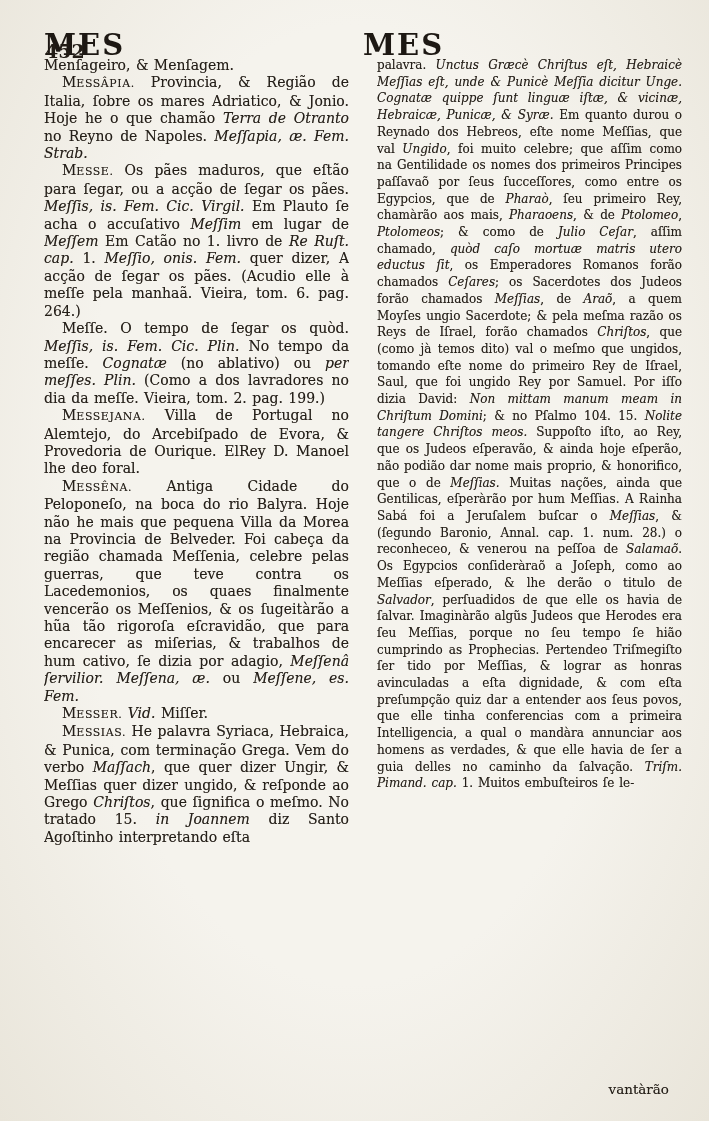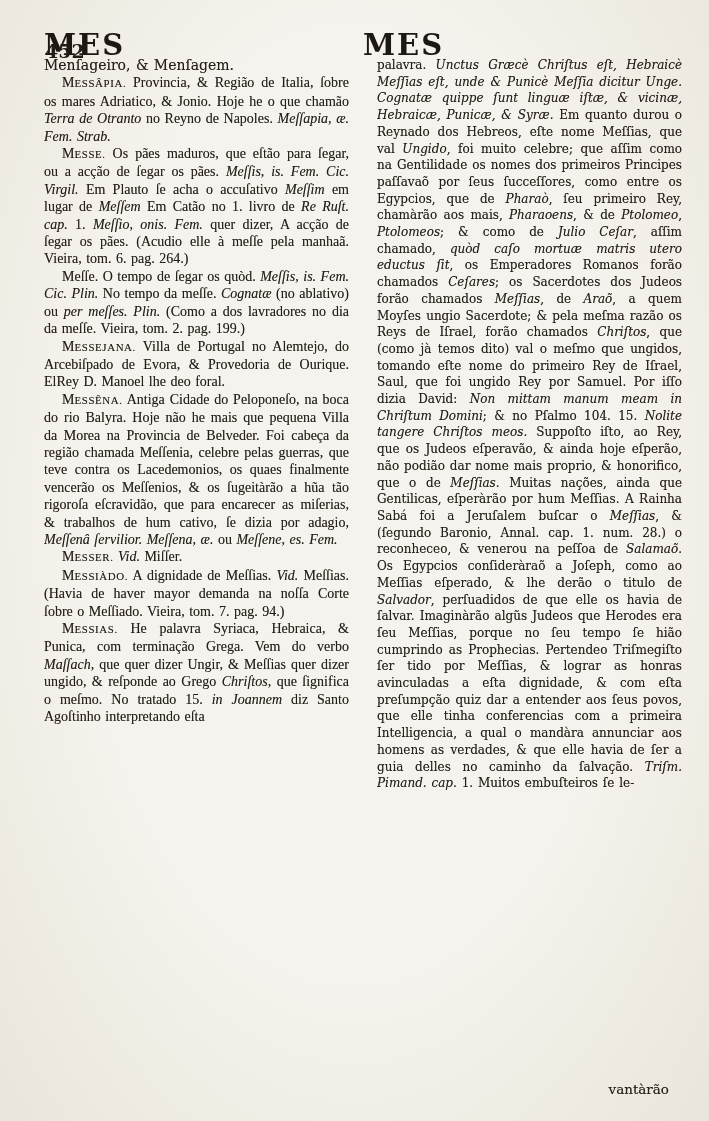--- a/index.html
+++ b/index.html
@@ -33,21 +33,21 @@
     width: 50%;
     max-height: 1030px;
     overflow: hidden;
     text-align: justify;
     text-shadow: 0 0 0.6px rgba(30,20,10,0.45);
     word-spacing: 1px;
   }
   .col-left  { font-size: 14px;   line-height: 17.4px; }
   .col-right { font-size: 12px; line-height: 16.7px; }
   .para { margin: 0; }
-  .para.indent { text-indent: 18px; font-family: Liberation Serif, serif; }
+  .para.indent { text-indent: 18px; }
   .rm { font-style: normal; }
   .it { font-style: italic; }
   .headword { white-space: nowrap; }
   .sc-lead { font-size: 1em; }
   .sc-rest { font-size: 0.78em; letter-spacing: 0.6px; }
   .catchword {
     position: absolute; top: 1081px; right: 40px;
     font-size: 13.5px; color: #241f19;
     text-shadow: 0 0 0.6px rgba(30,20,10,0.45);
   }
@@ -66,21 +66,20 @@
 
   <div class="columns">
     <div class="col col-left">
         <p class="para"><span class="rm">Menſageiro, &amp; Menſagem.</span></p>
         <p class="para indent"><span class="headword"><span class="sc-lead">M</span><span class="sc-rest">ESSÂPIA.</span></span><span class="rm"> Provincia, &amp; Região de Italia, ſobre os mares Adriatico, &amp; Jonio. Hoje he o que chamão </span><span class="it">Terra de Otranto</span><span class="rm"> no Reyno de Napoles. </span><span class="it">Meſſapia, æ. Fem. Strab.</span></p>
         <p class="para indent"><span class="headword"><span class="sc-lead">M</span><span class="sc-rest">ESSE.</span></span><span class="rm"> Os pães maduros, que eſtão para ſegar, ou a acção de ſegar os pães. </span><span class="it">Meſſis, is. Fem. Cic. Virgil.</span><span class="rm"> Em Plauto ſe acha o accuſativo </span><span class="it">Meſſim</span><span class="rm"> em lugar de </span><span class="it">Meſſem</span><span class="rm"> Em Catão no 1. livro de </span><span class="it">Re Ruſt. cap.</span><span class="rm"> 1. </span><span class="it">Meſſio, onis. Fem.</span><span class="rm"> quer dizer, A acção de ſegar os pães. (Acudio elle à meſſe pela manhaã. Vieira, tom. 6. pag. 264.)</span></p>
         <p class="para indent"><span class="rm">Meſſe. O tempo de ſegar os quòd. </span><span class="it">Meſſis, is. Fem. Cic. Plin.</span><span class="rm"> No tempo da meſſe. </span><span class="it">Cognatæ</span><span class="rm"> (no ablativo) ou </span><span class="it">per meſſes. Plin.</span><span class="rm"> (Como a dos lavradores no dia da meſſe. Vieira, tom. 2. pag. 199.)</span></p>
         <p class="para indent"><span class="headword"><span class="sc-lead">M</span><span class="sc-rest">ESSEJANA.</span></span><span class="rm"> Villa de Portugal no Alemtejo, do Arcebiſpado de Evora, &amp; Provedoria de Ourique. ElRey D. Manoel lhe deo foral.</span></p>
         <p class="para indent"><span class="headword"><span class="sc-lead">M</span><span class="sc-rest">ESSÊNA.</span></span><span class="rm"> Antiga Cidade do Peloponeſo, na boca do rio Balyra. Hoje não he mais que pequena Villa da Morea na Provincia de Belveder. Foi cabeça da região chamada Meſſenia, celebre pelas guerras, que teve contra os Lacedemonios, os quaes finalmente vencerão os Meſſenios, &amp; os ſugeitàrão a hũa tão rigoroſa eſcravidão, que para encarecer as miſerias, &amp; trabalhos de hum cativo, ſe dizia por adagio, </span><span class="it">Meſſenâ ſervilior. Meſſena, æ.</span><span class="rm"> ou </span><span class="it">Meſſene, es. Fem.</span></p>
         <p class="para indent"><span class="headword"><span class="sc-lead">M</span><span class="sc-rest">ESSER.</span></span><span class="rm"> </span><span class="it">Vid.</span><span class="rm"> Miſſer.</span></p>
-        <p class="para indent"><span class="headword"><span class="sc-lead">M</span><span class="sc-rest">ESSIÀDO.</span></span><span class="rm"> A dignidade de Meſſias. </span><span class="it">Vid.</span><span class="rm"> Meſſias. (Havia de haver mayor demanda na noſſa Corte ſobre o Meſſiado. Vieira, tom. 7. pag. 94.)</span></p>
         <p class="para indent"><span class="headword"><span class="sc-lead">M</span><span class="sc-rest">ESSIAS.</span></span><span class="rm"> He palavra Syriaca, Hebraica, &amp; Punica, com terminação Grega. Vem do verbo </span><span class="it">Maſſach</span><span class="rm">, que quer dizer Ungir, &amp; Meſſias quer dizer ungido, &amp; reſponde ao Grego </span><span class="it">Chriſtos</span><span class="rm">, que ſignifica o meſmo. No tratado 15. </span><span class="it">in Joannem</span><span class="rm"> diz Santo Agoſtinho interpretando eſta</span></p>
       </div>
     <div class="col col-right">
         <p class="para"><span class="rm">palavra. </span><span class="it">Unctus Græcè Chriſtus eſt, Hebraicè Meſſias eſt, unde &amp; Punicè Meſſia dicitur Unge. Cognatæ quippe ſunt linguæ iſtæ, &amp; vicinæ, Hebraicæ, Punicæ, &amp; Syræ.</span><span class="rm"> Em quanto durou o Reynado dos Hebreos, eſte nome Meſſias, que val </span><span class="it">Ungido</span><span class="rm">, foi muito celebre; que aſſim como na Gentilidade os nomes dos primeiros Principes paſſavaõ por ſeus ſucceſſores, como entre os Egypcios, que de </span><span class="it">Pharaò</span><span class="rm">, ſeu primeiro Rey, chamàrão aos mais, </span><span class="it">Pharaoens</span><span class="rm">, &amp; de </span><span class="it">Ptolomeo</span><span class="rm">, </span><span class="it">Ptolomeos</span><span class="rm">; &amp; como de </span><span class="it">Julio Ceſar</span><span class="rm">, aſſim chamado, </span><span class="it">quòd caſo mortuæ matris utero eductus ſit</span><span class="rm">, os Emperadores Romanos forão chamados </span><span class="it">Ceſares</span><span class="rm">; os Sacerdotes dos Judeos forão chamados </span><span class="it">Meſſias</span><span class="rm">, de </span><span class="it">Araõ</span><span class="rm">, a quem Moyſes ungio Sacerdote; &amp; pela meſma razão os Reys de Iſrael, forão chamados </span><span class="it">Chriſtos</span><span class="rm">, que (como jà temos dito) val o meſmo que ungidos, tomando eſte nome do primeiro Rey de Iſrael, Saul, que foi ungido Rey por Samuel. Por iſſo dizia David: </span><span class="it">Non mittam manum meam in Chriſtum Domini</span><span class="rm">; &amp; no Pſalmo 104. 15. </span><span class="it">Nolite tangere Chriſtos meos.</span><span class="rm"> Suppoſto iſto, ao Rey, que os Judeos eſperavão, &amp; ainda hoje eſperão, não podião dar nome mais proprio, &amp; honorifico, que o de </span><span class="it">Meſſias.</span><span class="rm"> Muitas nações, ainda que Gentilicas, eſperàrão por hum Meſſias. A Rainha Sabá foi a Jeruſalem buſcar o </span><span class="it">Meſſias</span><span class="rm">, &amp; (ſegundo Baronio, Annal. cap. 1. num. 28.) o reconheceo, &amp; venerou na peſſoa de </span><span class="it">Salamaõ</span><span class="rm">. Os Egypcios conſideràraõ a Joſeph, como ao Meſſias eſperado, &amp; lhe derão o titulo de </span><span class="it">Salvador</span><span class="rm">, perſuadidos de que elle os havia de ſalvar. Imaginàrão algũs Judeos que Herodes era ſeu Meſſias, porque no ſeu tempo ſe hião cumprindo as Prophecias. Pertendeo Triſmegiſto ſer tido por Meſſias, &amp; lograr as honras avinculadas a eſta dignidade, &amp; com eſta preſumpção quiz dar a entender aos ſeus povos, que elle tinha conferencias com a primeira Intelligencia, a qual o mandàra annunciar aos homens as verdades, &amp; que elle havia de ſer a guia delles no caminho da ſalvação. </span><span class="it">Triſm. Pimand. cap.</span><span class="rm"> 1. Muitos embuſteiros ſe le-</span></p>
       </div>
   </div>
 
   <div class="catchword">vantàrão</div>
 
 </div>

